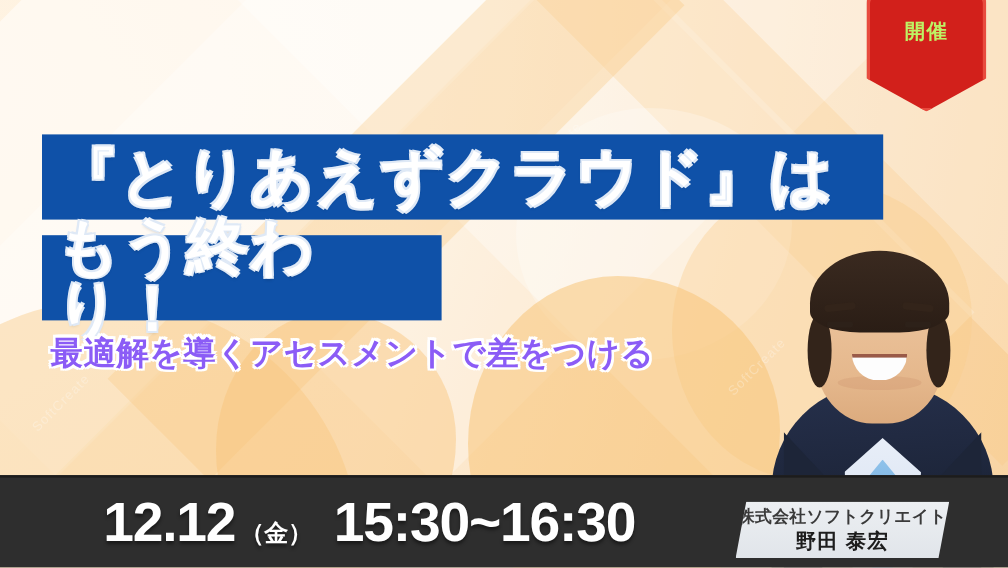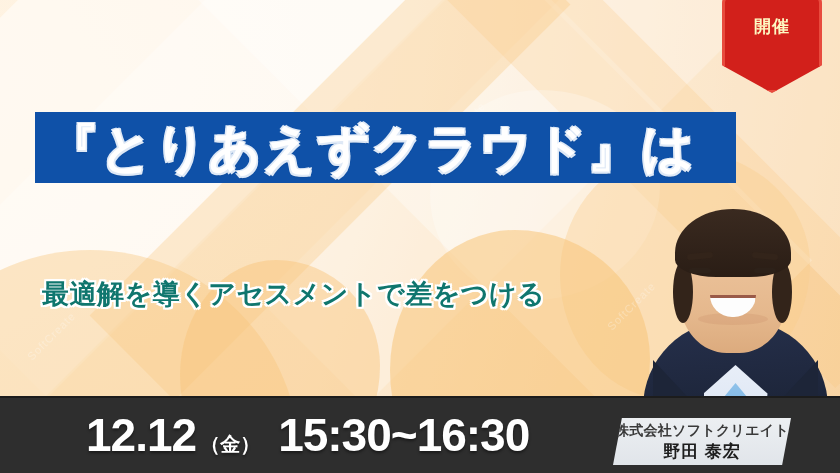--- a/index.html
+++ b/index.html
@@ -54,39 +54,39 @@
     clip-path:polygon(0 0,100% 0,100% 72%,50% 100%,0 72%);
     display:flex;flex-direction:column;align-items:center;
     padding-top:14px;
     box-shadow:0 1px 4px rgba(120,20,10,.25);
   }
   .badge-city{
     color:#fff;font-size:30px;font-weight:700;line-height:1;
     letter-spacing:1px;
   }
   .badge-sub{
-    color:#fef9c3;font-size:17px;font-weight:700;line-height:1;
+    color:#bef264;font-size:17px;font-weight:700;line-height:1;
     margin-top:7px;letter-spacing:1px;
   }
 
   
   .hl{position:absolute;display:flex;align-items:center;background:#0f51a8;}
   .hl1{left:35px;top:112px;width:701px;height:71px;padding-left:12px;}
   .hl2{left:35px;top:196px;width:333px;height:71px;padding-left:12px;}
   .hl span{
     color:#fff;font-weight:700;font-size:52px;line-height:1;
     letter-spacing:1px;
     text-shadow:
       -1.5px -1.5px 0 #dfe9f6, 1.5px -1.5px 0 #dfe9f6,
       -1.5px 1.5px 0 #dfe9f6, 1.5px 1.5px 0 #dfe9f6,
       0 2px 3px rgba(0,0,0,.18);
   }
   .subtitle{
     position:absolute;left:42px;top:276px;
-    font-size:27px;font-weight:700;color:#0f766e;letter-spacing:.5px;
+    font-size:27px;font-weight:700;color:#8b5cf6;letter-spacing:.5px;
     text-shadow:
       -2px -2px 0 #fff, 2px -2px 0 #fff, -2px 2px 0 #fff, 2px 2px 0 #fff,
       -2px 0 0 #fff, 2px 0 0 #fff, 0 -2px 0 #fff, 0 2px 0 #fff;
   }
 
   
   .portrait{
     position:absolute;right:0;bottom:0;width:215px;height:310px;
     overflow:hidden;
   }
@@ -199,20 +199,23 @@
     <div class="wm" style="left:600px;top:300px;">SoftCreate</div>
   </div>
 
   <div class="badge">
     <div class="badge-sub">開催</div>
   </div>
 
   <div class="hl hl1">
     <span>『とりあえずクラウド』は</span>
   </div>
+  <div class="hl hl2">
+    <span>もう終わり！</span>
+  </div>
   <div class="subtitle">最適解を導くアセスメントで差をつける</div>
 
   <div class="portrait">
     <div class="p-body">
       <div class="p-shirt"></div>
       <div class="p-tie"></div>
       <div class="p-lapelL"></div>
       <div class="p-lapelR"></div>
     </div>
     <div class="p-neck"></div>

